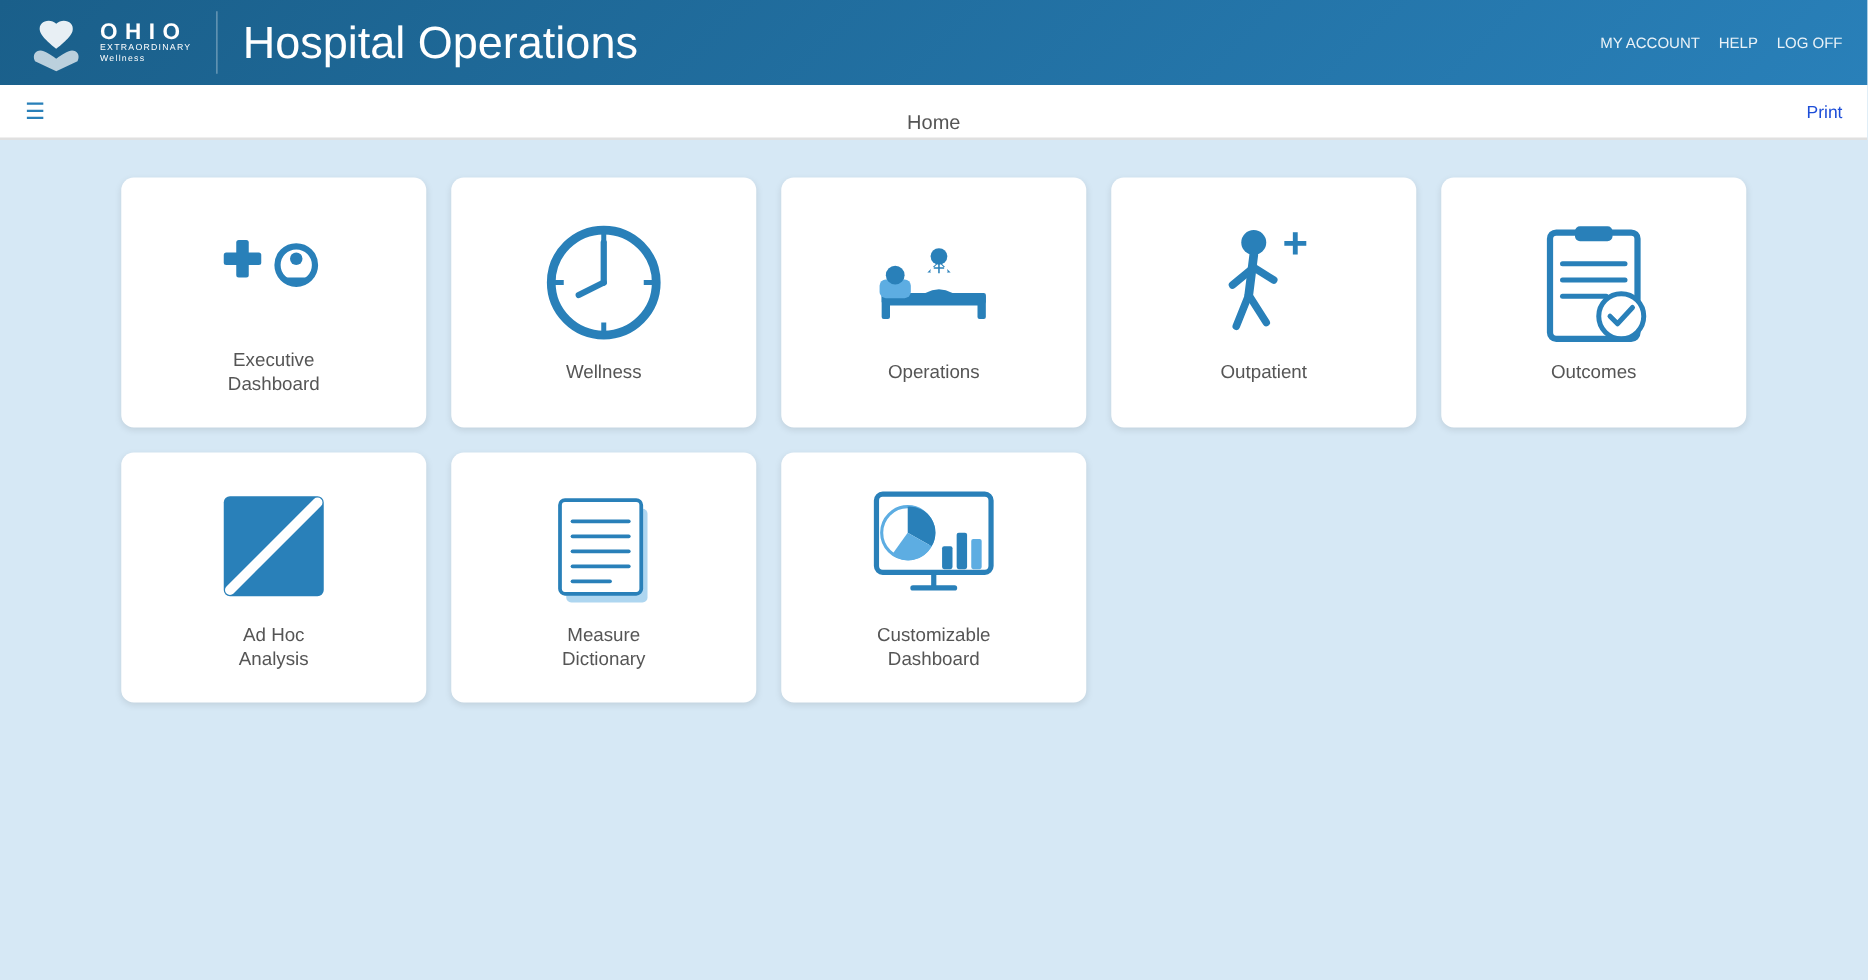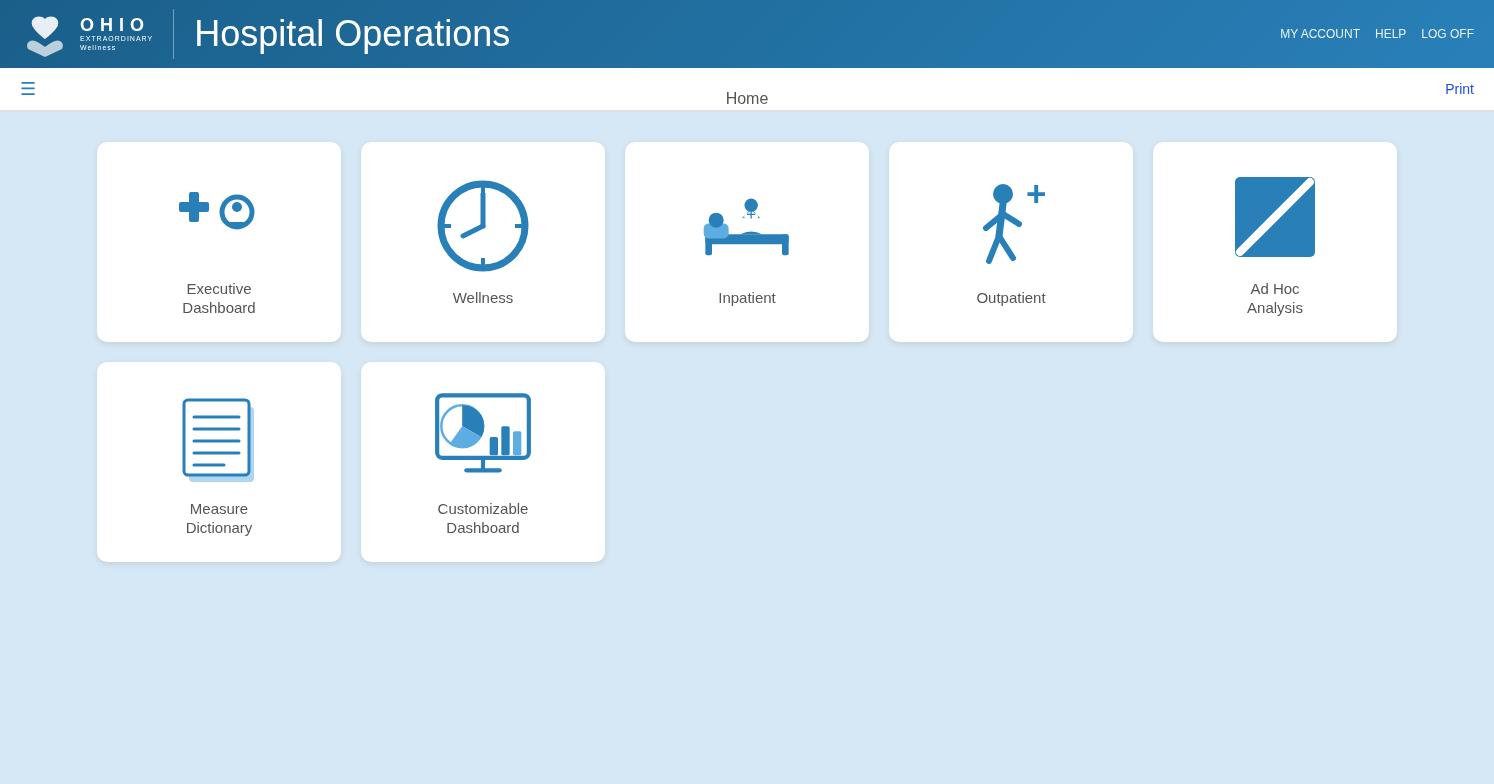--- a/index.html
+++ b/index.html
@@ -216,41 +216,59 @@
 
           <path d="M55 35 L65 25 L75 35 Z" fill="white" stroke="#2980b9" stroke-width="1"></path>
           <rect x="57" y="30" width="16" height="6" rx="1" fill="white"></rect>
           <line x1="65" y1="26" x2="65" y2="36" stroke="#2980b9" stroke-width="1.5"></line>
           <line x1="60" y1="31" x2="70" y2="31" stroke="#2980b9" stroke-width="1.5"></line>
 
           <circle cx="65" cy="20" r="8" fill="#2980b9"></circle>
           <path d="M52 55 Q65 48 78 55" fill="#2980b9"></path>
         </svg>
       </div>
-      <span class="card-label">Inpatient</span>
+      <span class="card-label">Operations</span>
     </div>
 
     <div class="card">
       <div class="card-icon">
         <svg viewBox="0 0 100 100" xmlns="http://www.w3.org/2000/svg" width="100" height="100">
 
           <circle cx="42" cy="18" r="10" fill="#2980b9"></circle>
           <line x1="42" y1="28" x2="38" y2="60" stroke="#2980b9" stroke-width="7" stroke-linecap="round"></line>
           <line x1="38" y1="60" x2="28" y2="85" stroke="#2980b9" stroke-width="6" stroke-linecap="round"></line>
           <line x1="38" y1="60" x2="52" y2="82" stroke="#2980b9" stroke-width="6" stroke-linecap="round"></line>
 
           <line x1="42" y1="38" x2="25" y2="52" stroke="#2980b9" stroke-width="6" stroke-linecap="round"></line>
           <line x1="42" y1="38" x2="58" y2="48" stroke="#2980b9" stroke-width="6" stroke-linecap="round"></line>
 
           <text x="65" y="30" font-size="35" fill="#2980b9" font-weight="bold">+</text>
         </svg>
       </div>
       <span class="card-label">Outpatient</span>
     </div>
 
+    <div class="card">
+      <div class="card-icon">
+        <svg viewBox="0 0 100 110" xmlns="http://www.w3.org/2000/svg" width="100" height="110">
+
+          <rect x="15" y="15" width="70" height="85" rx="5" fill="none" stroke="#2980b9" stroke-width="5"></rect>
+
+          <rect x="35" y="10" width="30" height="12" rx="4" fill="#2980b9"></rect>
+
+          <line x1="25" y1="40" x2="75" y2="40" stroke="#2980b9" stroke-width="4" stroke-linecap="round"></line>
+          <line x1="25" y1="53" x2="75" y2="53" stroke="#2980b9" stroke-width="4" stroke-linecap="round"></line>
+          <line x1="25" y1="66" x2="60" y2="66" stroke="#2980b9" stroke-width="4" stroke-linecap="round"></line>
+
+          <circle cx="72" cy="82" r="18" fill="white" stroke="#2980b9" stroke-width="4"></circle>
+          <polyline points="63,82 69,88 81,75" fill="none" stroke="#2980b9" stroke-width="4" stroke-linecap="round" stroke-linejoin="round"></polyline>
+        </svg>
+      </div>
+      <span class="card-label">Outcomes</span>
+    </div>
 
 
 
     <div class="card">
       <div class="card-icon">
         <svg viewBox="0 0 100 100" xmlns="http://www.w3.org/2000/svg" width="100" height="100">
 
           <rect x="10" y="10" width="80" height="80" rx="5" fill="#2980b9"></rect>
 
           <line x1="15" y1="85" x2="85" y2="15" stroke="white" stroke-width="8" stroke-linecap="round"></line>

